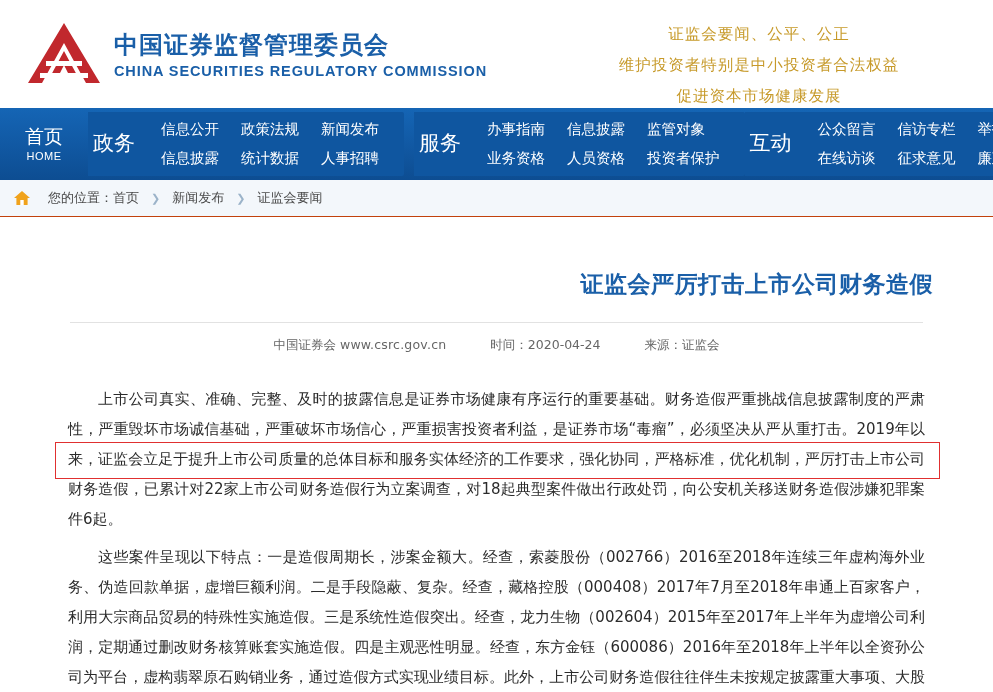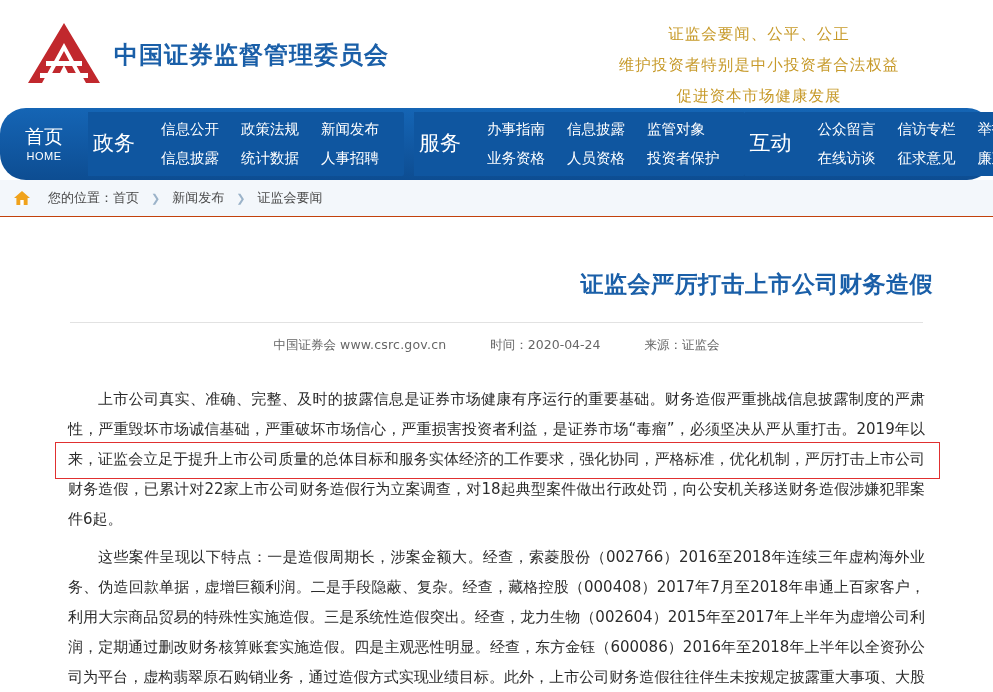--- a/index.html
+++ b/index.html
@@ -76,21 +76,20 @@
     white-space: nowrap;
   }
 
   
   .navbar {
     height: 72px;
     background: linear-gradient(#1565b5, #0d4d92);
     display: flex;
     align-items: stretch;
     position: relative;
-    border-radius: 26px;
   }
   .nav-home {
     width: 88px;
     display: flex;
     flex-direction: column;
     align-items: center;
     justify-content: center;
     color: #fff;
     flex: 0 0 auto;
   }
@@ -230,20 +229,21 @@
     <div class="logo-mark">
       <svg width="76" height="70" viewBox="0 0 76 70">
         <polygon points="38,2 74,62 60,62 38,22 16,62 2,62" fill="#c1282d"></polygon>
         <polygon points="38,30 52,56 44,56 38,44 32,56 24,56" fill="#c1282d"></polygon>
         <rect x="20" y="40" width="36" height="5" fill="#ffffff"></rect>
         <rect x="14" y="52" width="48" height="5" fill="#ffffff"></rect>
       </svg>
     </div>
     <div class="logo-text">
       <div class="logo-cn">中国证券监督管理委员会</div>
+      <div class="logo-en">CHINA SECURITIES REGULATORY COMMISSION</div>
     </div>
   </div>
   <div class="slogans">
     <div class="slogan">证监会要闻、公平、公正</div>
     <div class="slogan">维护投资者特别是中小投资者合法权益</div>
     <div class="slogan">促进资本市场健康发展</div>
   </div>
 </div>
 
 <div class="navbar">

